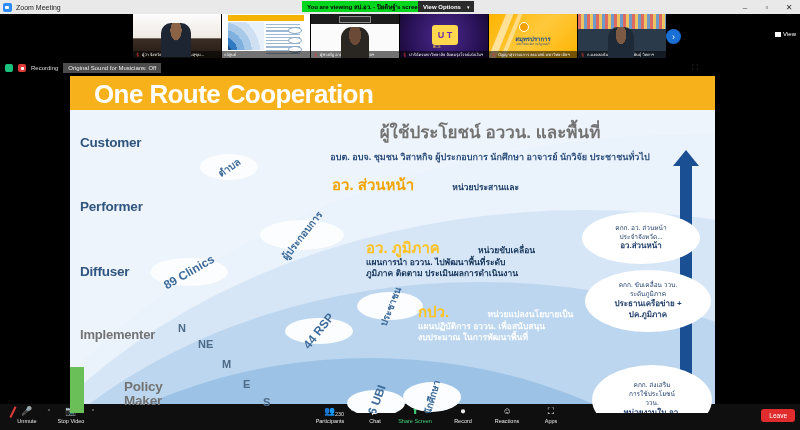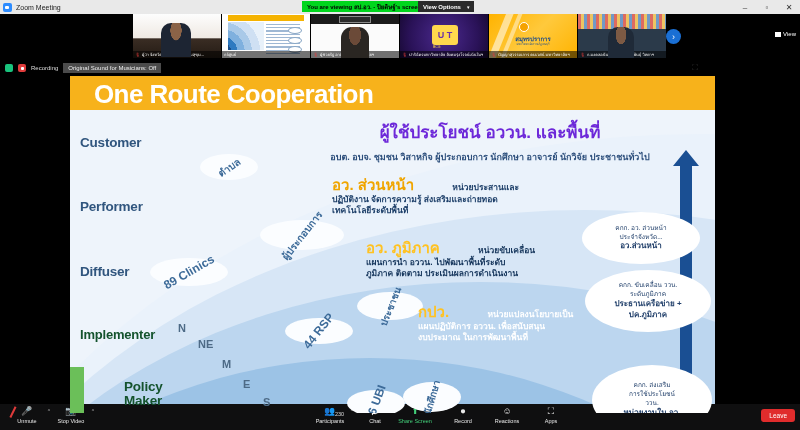--- a/index.html
+++ b/index.html
@@ -187,21 +187,21 @@
         left: -150px; top: 172px; transform: none; }
   .a4 { width: 900px; height: 700px; background: #9cc3e6;
         left: -150px; top: 248px; transform: none; }
 
   
   .stages { position: absolute; left: 0; top: 0; width: 120px; height: 303px; z-index: 6; }
   .stage {
     position: absolute; left: 10px; font-size: 13.5px; font-weight: 600;
     color: #30557e; letter-spacing: -0.2px; line-height: 1.05;
   }
-  .stage.dark { color: #14532d; }
+  .stage.dark { color: #737373; }
   .s-customer { top: 26px; }
   .s-performer { top: 90px; }
   .s-diffuser { top: 155px; }
   .s-implementer { top: 218px; font-size: 13px; }
   .s-policy { top: 270px; margin-left: 44px; }
 
   
   .pill {
     position: absolute; background: #fbfdff; border-radius: 50%;
     display: flex; align-items: center; justify-content: center;
@@ -235,21 +235,21 @@
   .r-s   { left: 193px; top: 286px; }
   .r-bkk { left: 208px; top: 302px; }
 
   
   .block { position: absolute; z-index: 7; }
   .b-head { font-size: 15px; font-weight: bold; line-height: 1.1; }
   .b-head .sub { font-size: 8.5px; font-weight: bold; margin-left: 34px; }
   .b-body { font-size: 8.5px; font-weight: bold; line-height: 1.35; }
 
   .b-customer { left: 210px; top: 8px; width: 420px; text-align: center; }
-  .b-customer .h { color: #6d28d9; font-size: 17px; font-weight: bold; }
+  .b-customer .h { color: #737373; font-size: 17px; font-weight: bold; }
   .b-customer .d { color: #2d4f7c; font-size: 9px; font-weight: bold; margin-top: 5px; }
 
   .b-perf { left: 262px; top: 67px; width: 300px; color: #1c3e68; }
   .b-perf .h { color: #f0a500; }
 
   .b-diff { left: 296px; top: 130px; width: 300px; color: #16365c; }
   .b-diff .h { color: #ffc222; }
 
   .b-impl { left: 348px; top: 194px; width: 270px; color: #fff; }
   .b-impl .h { color: #ffc222; }
@@ -463,22 +463,20 @@
       <div class="region r-bkk">BKK</div>
 
       <div class="block b-customer">
         <div class="h">ผู้ใช้ประโยชน์ อววน. และพื้นที่</div>
         <div class="d">อบต. อบจ. ชุมชน วิสาหกิจ ผู้ประกอบการ นักศึกษา อาจารย์ นักวิจัย ประชาชนทั่วไป</div>
       </div>
 
       <div class="block b-perf">
         <div class="b-head"><span class="h">อว. ส่วนหน้า</span>
           <span class="sub">หน่วยประสานและ</span></div>
-        <div class="b-body" style="white-space:pre-line">ปฏิบัติงาน จัดการความรู้ ส่งเสริมและถ่ายทอด
-เทคโนโลยีระดับพื้นที่</div>
       </div>
 
       <div class="block b-diff">
         <div class="b-head"><span class="h">อว. ภูมิภาค</span>
           <span class="sub">หน่วยขับเคลื่อน</span></div>
         <div class="b-body" style="white-space:pre-line">แผนการนำ อววน. ไปพัฒนาพื้นที่ระดับ
 ภูมิภาค ติดตาม ประเมินผลการดำเนินงาน</div>
       </div>
 
       <div class="block b-impl">

